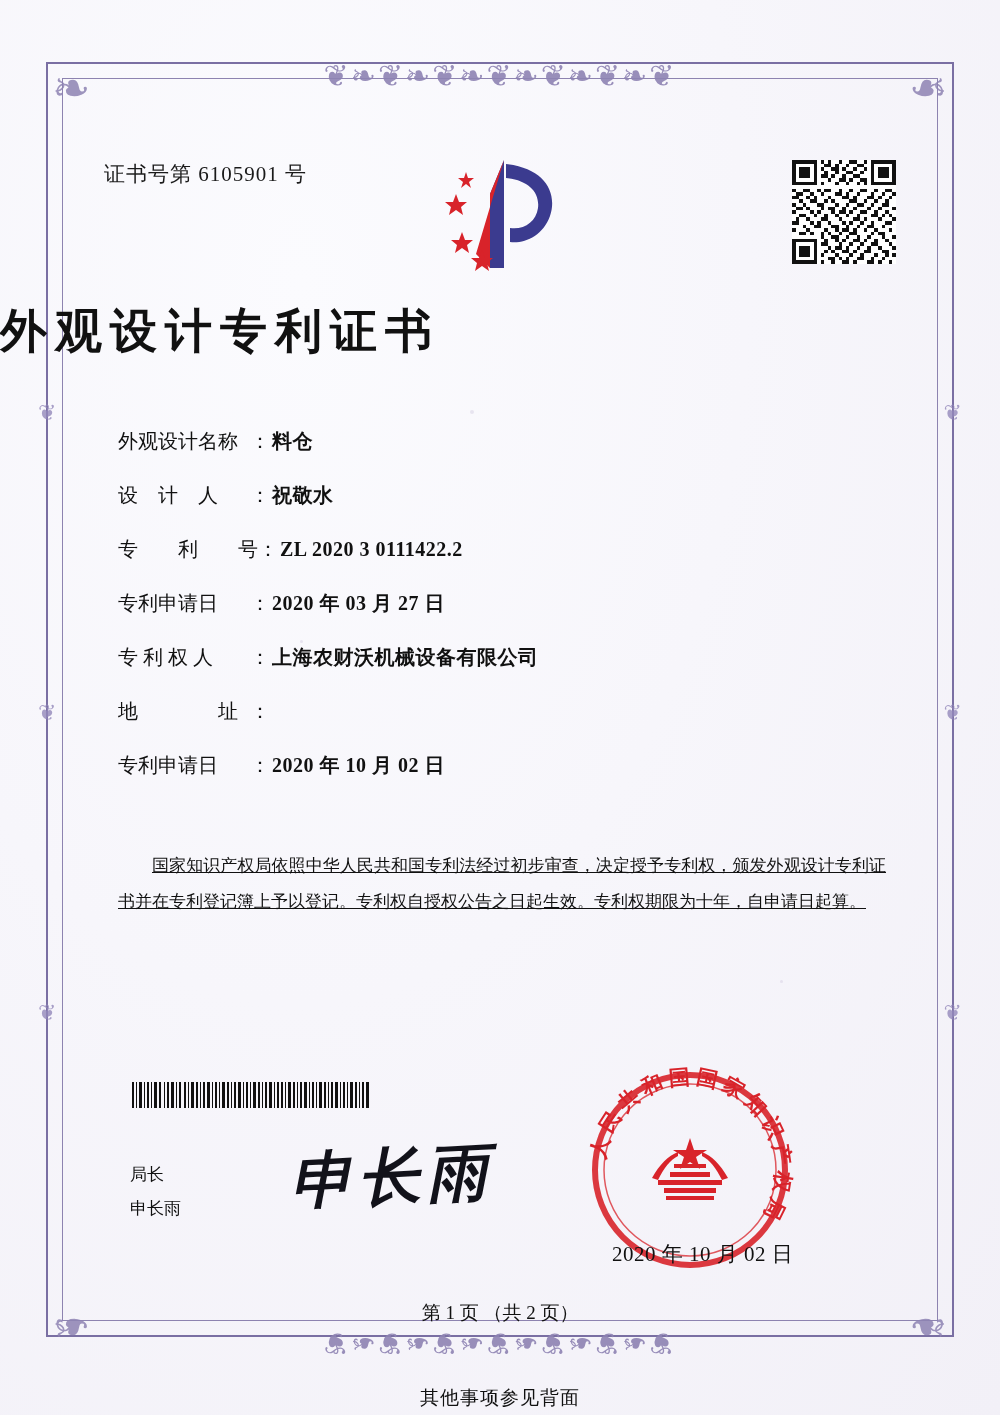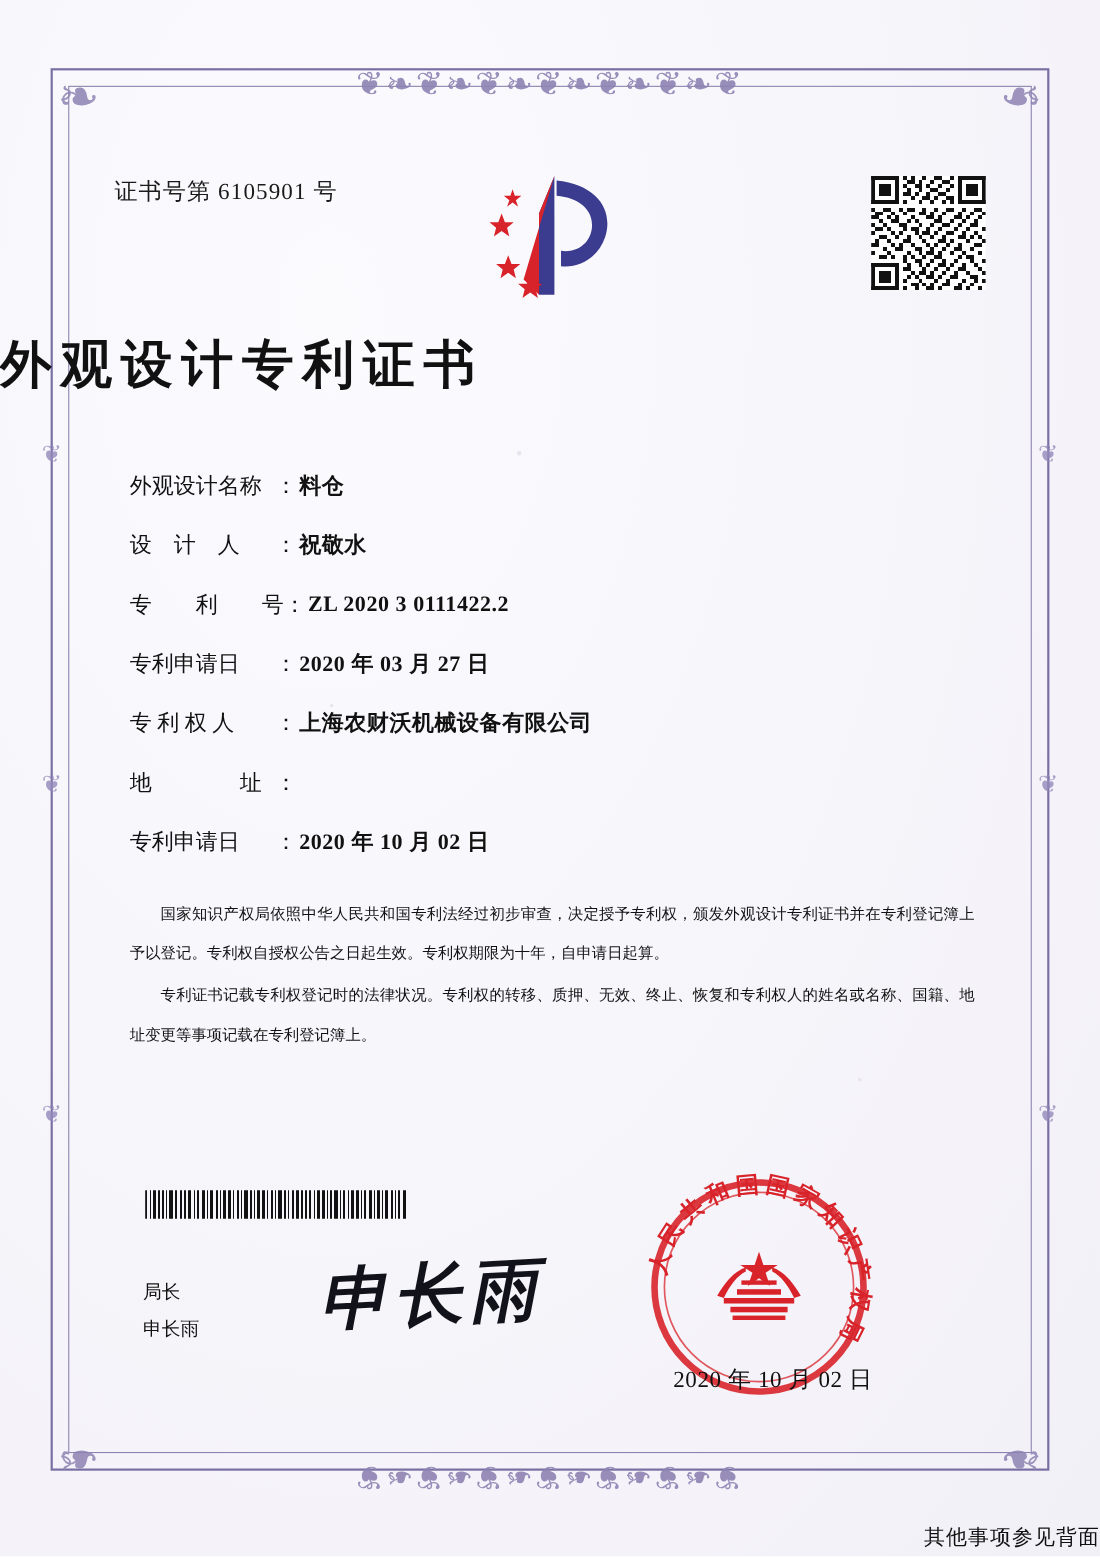--- a/index.html
+++ b/index.html
@@ -144,26 +144,27 @@
   }
   .field-row.two-col .second .field-label {
     min-width: 0;
     margin-right: 2px;
   }
 
   
   .paragraphs {
     position: absolute;
     left: 118px;
-    top: 814px;
+    top: 848px;
     width: 768px;
-    font-size: 14px;
+    font-size: 17px;
     line-height: 36px;
     color: #111;
     text-align: justify;
+    text-decoration: underline;
   }
   .paragraphs p {
     margin: 0 0 2px 0;
     text-indent: 2em;
   }
 
   
   .barcode {
     position: absolute;
     left: 132px;
@@ -218,21 +219,21 @@
     left: 0; right: 0;
     top: 1300px;
     text-align: center;
     font-size: 19px;
     color: #111;
   }
   .footnote {
     position: absolute;
     left: 0; right: 0;
     top: 1385px;
-    text-align: right;
+    text-align: center;
     font-size: 19px;
     color: #111;
     letter-spacing: 1px;
   }
 
   
   .speck {
     position: absolute;
     background: #d9d4e6;
     border-radius: 50%;
@@ -542,21 +543,20 @@
     <div class="field-row two-col">
       <span class="field-label">专利申请日</span>
       <span class="field-colon">：</span>
       <span class="field-value">2020 年 10 月 02 日</span>
     </div>
 
   </div>
 
   <div class="paragraphs">
     <p>国家知识产权局依照中华人民共和国专利法经过初步审查，决定授予专利权，颁发外观设计专利证书并在专利登记簿上予以登记。专利权自授权公告之日起生效。专利权期限为十年，自申请日起算。</p>
-    <p>专利证书记载专利权登记时的法律状况。专利权的转移、质押、无效、终止、恢复和专利权人的姓名或名称、国籍、地址变更等事项记载在专利登记簿上。</p>
   </div>
 
   <div class="barcode">
     <svg width="240" height="26" viewBox="0 0 240 26" xmlns="http://www.w3.org/2000/svg" shape-rendering="crispEdges">
       <rect width="240" height="26" fill="#ffffff" opacity="0"></rect>
       <g fill="#111111">
         <rect x="0" y="0" width="2" height="26"></rect>
           <rect x="4" y="0" width="1" height="26"></rect>
         <rect x="7" y="0" width="3" height="26"></rect>
           <rect x="12" y="0" width="1" height="26"></rect>
@@ -645,15 +645,16 @@
         <rect x="90" y="112" width="40" height="5"></rect>
         <rect x="94" y="104" width="32" height="4"></rect>
         <rect x="86" y="136" width="48" height="4"></rect>
         <path d="M72 118 C80 104 88 96 98 92 L98 96 C90 100 84 108 78 120 Z"></path>
         <path d="M148 118 C140 104 132 96 122 92 L122 96 C130 100 136 108 142 120 Z"></path>
       </g>
     </svg>
   </div>
   <div class="seal-date">2020 年 10 月 02 日</div>
 
+  <div class="page-no">第 1 页 （共 2 页）</div>
   <div class="footnote">其他事项参见背面</div>
 
 </div>
 
 </body></html>

